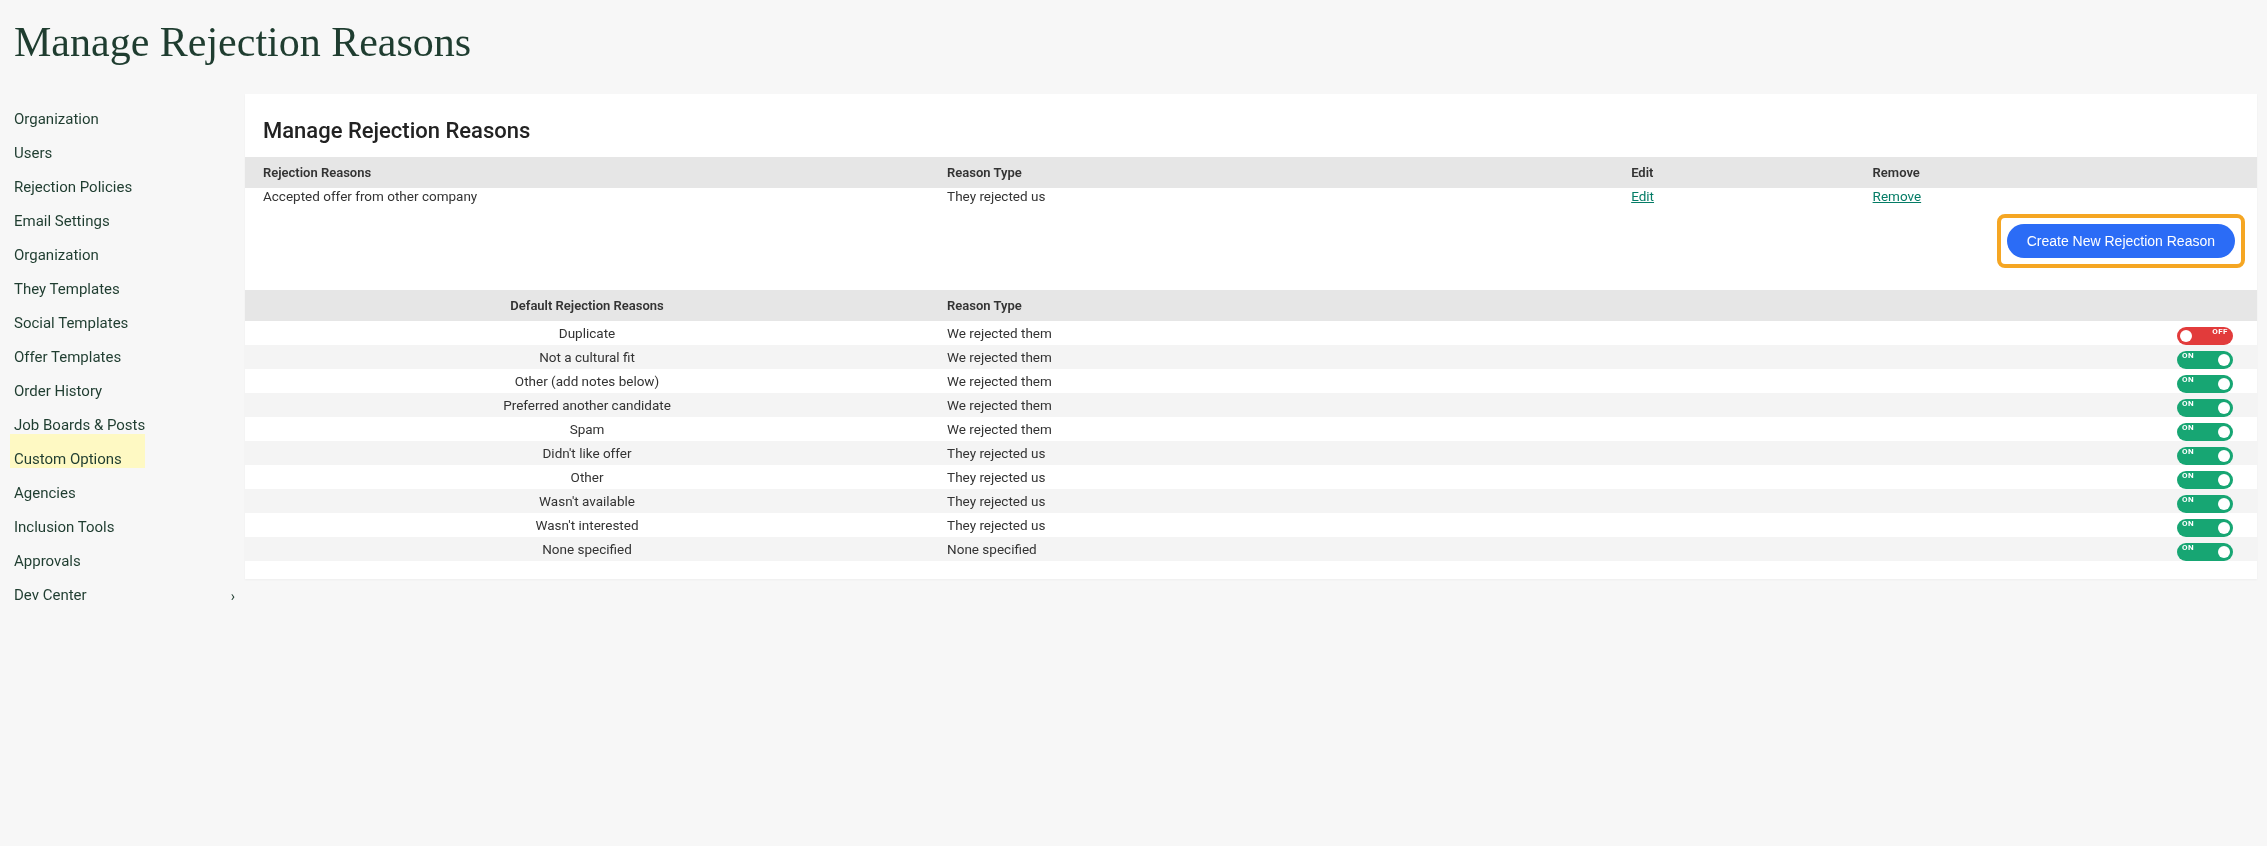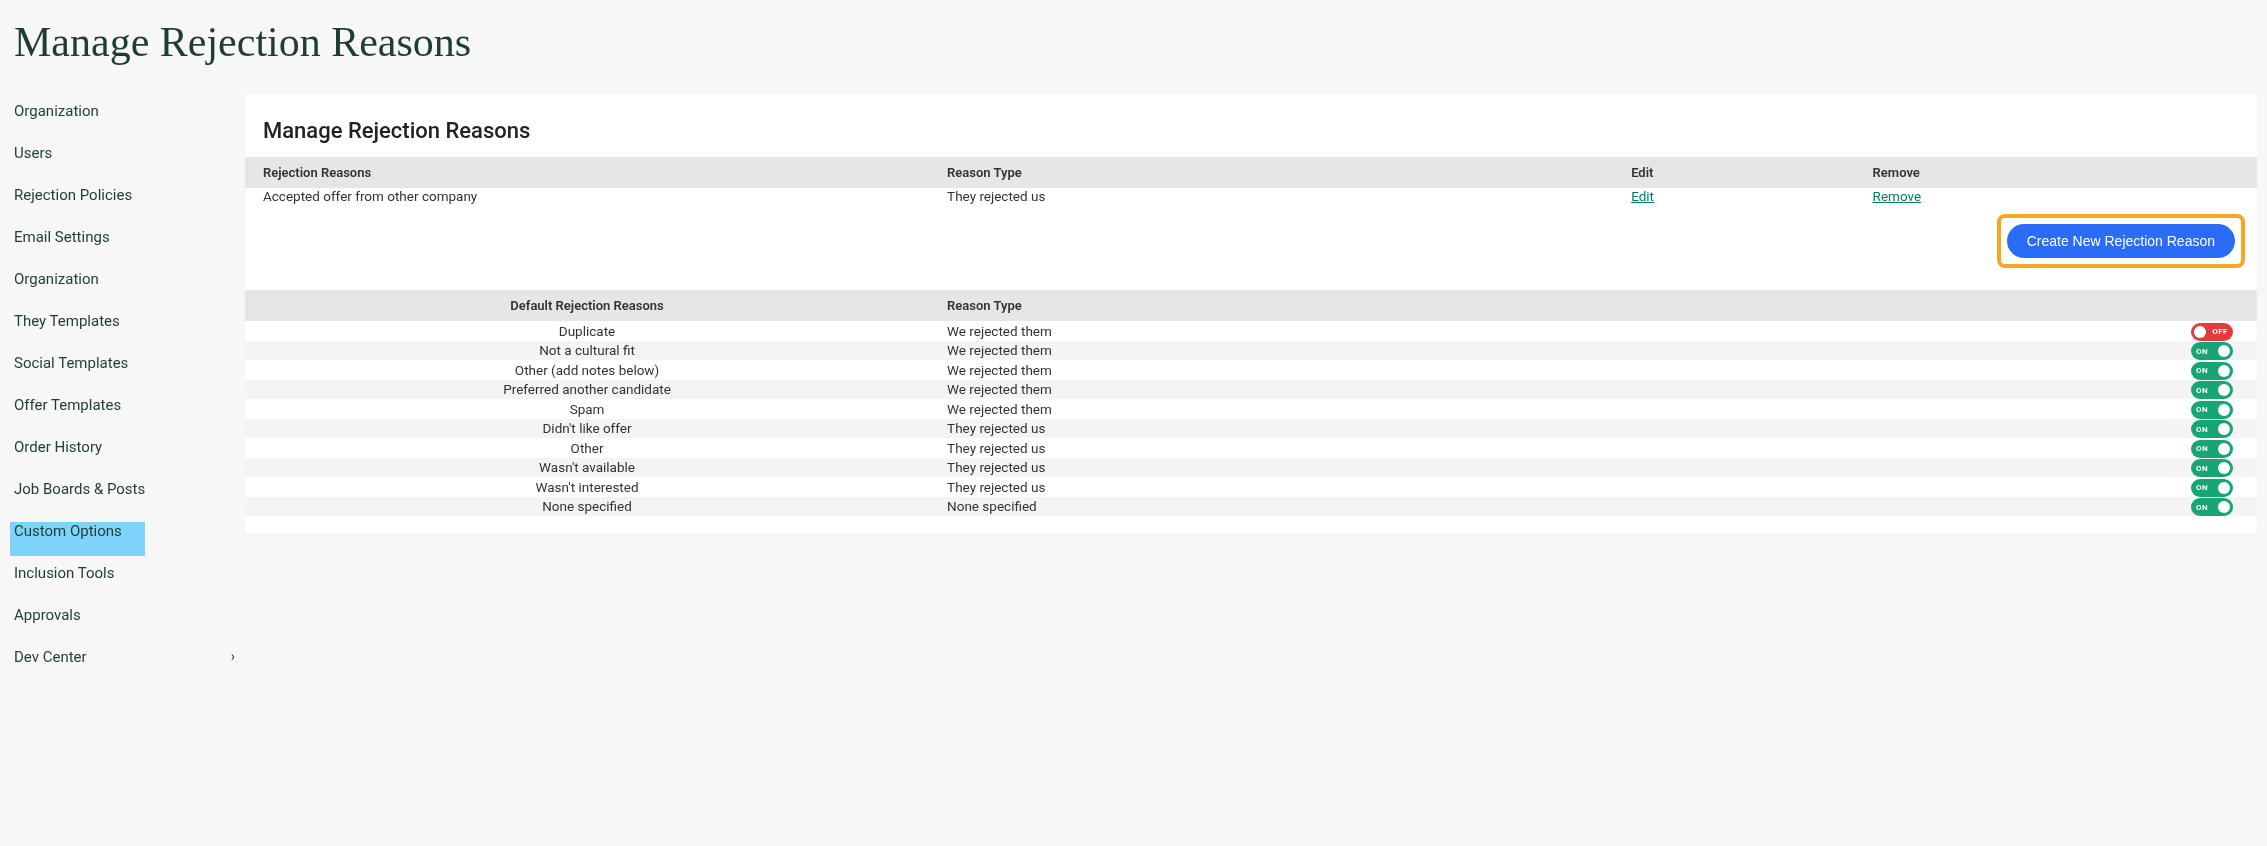--- a/index.html
+++ b/index.html
@@ -20,32 +20,31 @@
     display: flex;
     align-items: flex-start;
   }
   .sidebar {
     width: 245px;
     flex: 0 0 245px;
     padding: 0 0 0 10px;
   }
   .sidebar-item {
     display: flex;
-    align-items: flex-start;
+    align-items: flex-end;
     justify-content: space-between;
     height: 34px;
     padding: 0 10px 0 4px;
     color: #1f3d30;
     font-size: 15px;
     cursor: pointer;
     margin-bottom: 0;
-    margin-top: 8px;
   }
   .sidebar-item.active {
-    background: #7dd3fc;
+    background: #fef9c3;
     width: 135px;
     border-radius: 0;
   }
   .chevron {
     color: #1f3d30;
     font-size: 14px;
   }
   .main {
     flex: 1;
     background: #fff;
@@ -93,22 +92,22 @@
     background: #2b6cf6;
     color: #fff;
     font-size: 14px;
     border: none;
     border-radius: 20px;
     padding: 9px 20px;
     cursor: pointer;
   }
   .toggle {
     display: inline-flex;
-    align-items: center;
-    width: 42px;
+    align-items: flex-start;
+    width: 56px;
     height: 18px;
     border-radius: 10px;
     position: relative;
     font-size: 8px;
     font-weight: 700;
     color: #fff;
     padding: 0 5px;
     cursor: pointer;
   }
   .toggle .knob {
@@ -165,20 +164,23 @@
       <div class="sidebar-item">
         <span>Order History</span>
       </div>
       <div class="sidebar-item">
         <span>Job Boards &amp; Posts</span>
       </div>
       <div class="sidebar-item active">
         <span>Custom Options</span>
       </div>
       <div class="sidebar-item">
+        <span>Agencies</span>
+      </div>
+      <div class="sidebar-item">
         <span>Inclusion Tools</span>
       </div>
       <div class="sidebar-item">
         <span>Approvals</span>
       </div>
       <div class="sidebar-item">
         <span>Dev Center</span>
         <span class="chevron">›</span>
       </div>
     </nav>

